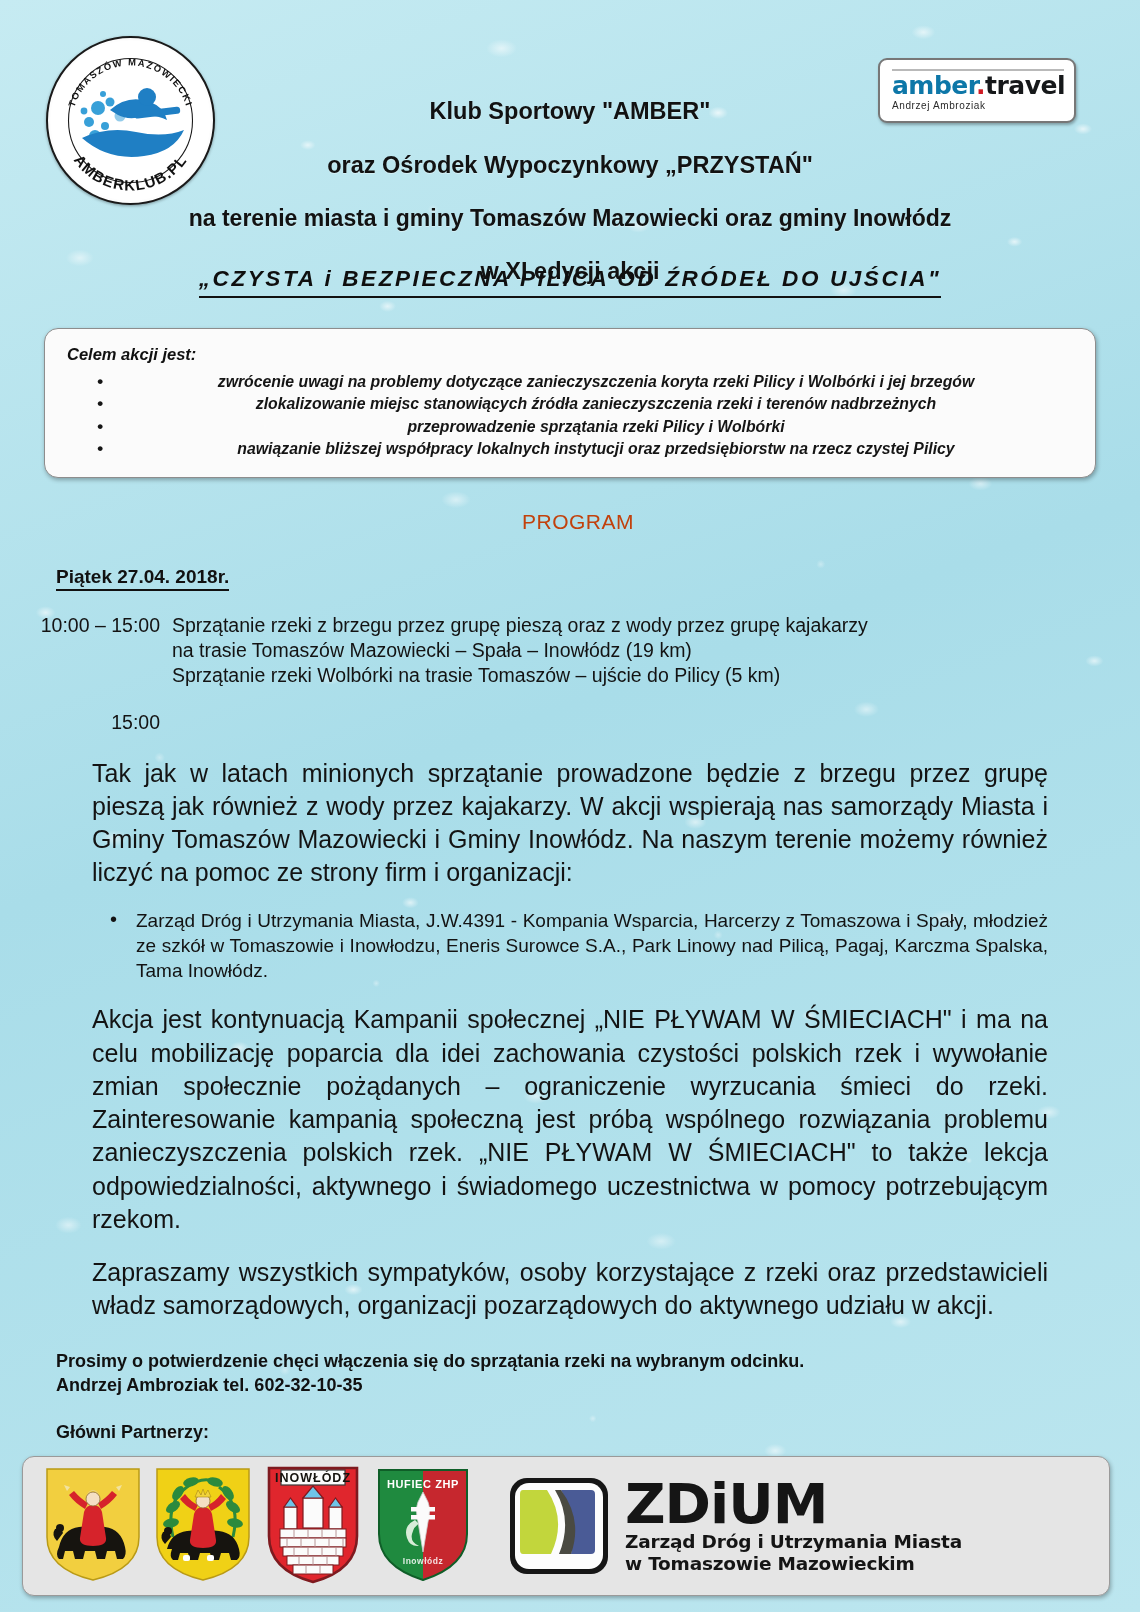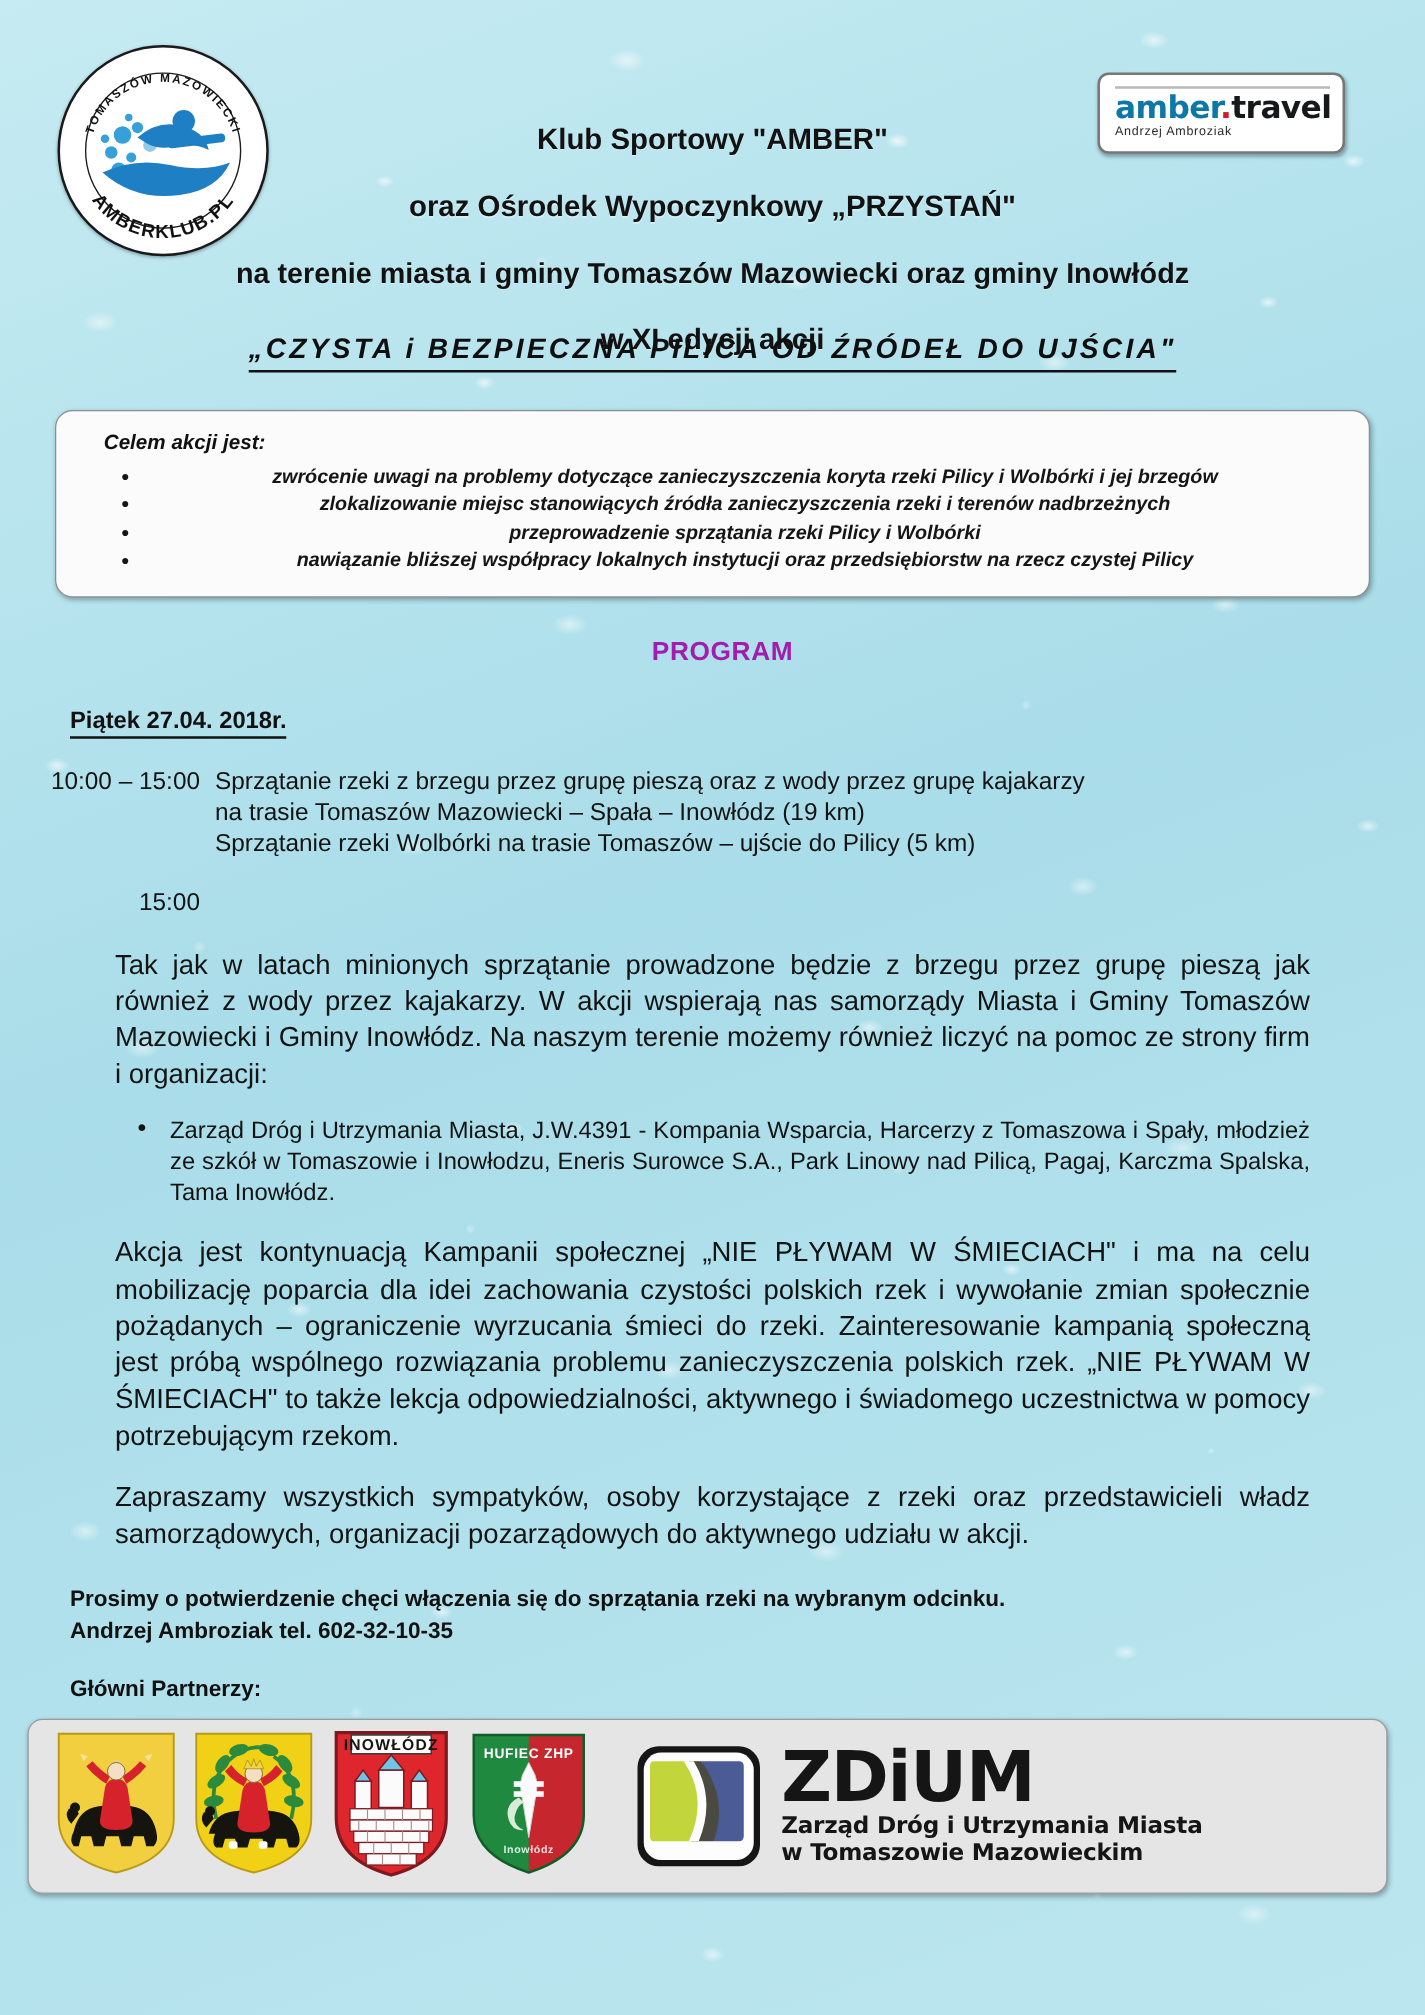--- a/index.html
+++ b/index.html
@@ -189,21 +189,21 @@
     background: #fbfbfb;
     border: 1px solid #8d8d8d;
     border-radius: 14px;
     box-shadow: 1px 2px 4px rgba(0,0,0,.3);
     padding: 16px 26px 16px 22px;
   }
   .goals-title {
     font-style: italic;
     font-weight: bold;
     font-size: 16.5px;
-    margin: 0 0 7px 16px;
+    margin: 0 0 7px 0;
     color: #111;
   }
   .goals-list {
     margin: 0;
     padding: 0 0 0 56px;
     list-style: none;
   }
   .goals-list li {
     font-style: italic;
     font-weight: bold;
@@ -217,25 +217,25 @@
     content: "•";
     position: absolute;
     left: -26px;
     top: -1px;
     font-size: 17px;
   }
 
   
   .program-heading {
     text-align: center;
-    font-weight: bold;
+    font-weight: normal;
     font-size: 21px;
     letter-spacing: .5px;
     margin: 32px 0 0 16px;
-    color: #a21caf;
+    color: #c2410c;
   }
   .day-heading {
     margin: 32px 0 0 56px;
     font-weight: bold;
     font-size: 19px;
     display: inline-block;
     border-bottom: 2px solid #111;
     padding-bottom: 1px;
     color: #111;
   }
@@ -256,21 +256,21 @@
     flex: 0 0 160px;
     text-align: right;
     padding-right: 0;
     white-space: nowrap;
   }
   .sched-desc { padding-left: 12px; }
   .sched-desc div { white-space: nowrap; }
 
   .body-par {
     margin: 4px 92px 0 92px;
-    font-size: 22px;
+    font-size: 25px;
     line-height: 1.33;
     text-align: justify;
     color: #131313;
   }
   .body-par.tight { margin-top: 20px; }
 
   .partner-list {
     margin: 18px 92px 0 136px;
     font-size: 19px;
     line-height: 1.33;

